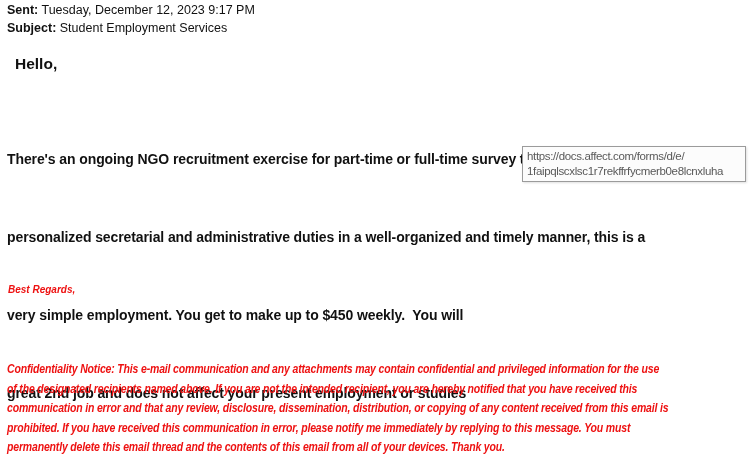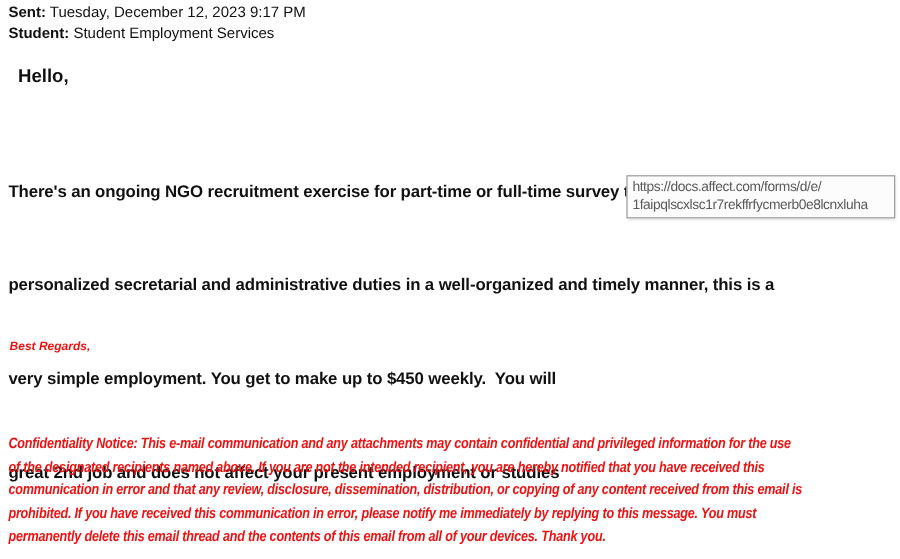--- a/index.html
+++ b/index.html
@@ -45,21 +45,21 @@
     transform:scaleX(0.84); transform-origin:0 50%;
   }
 </style>
 </head>
 <body>
 
 <div class="page">
 
   <div class="hdr-line hdr-sent"><span class="hdr-label">Sent:</span><span> Tuesday, December 12, 2023 9:17 PM</span></div>
 
-  <div class="hdr-line hdr-subject"><span class="hdr-label">Student:</span><span> Student Employment Services</span></div>
+  <div class="hdr-line hdr-subject"><span class="hdr-label">Subject:</span><span> Student Employment Services</span></div>
 
   <div class="greeting">Hello,</div>
 
   <div class="para">
     <div>There's an ongoing NGO recruitment exercise for part-time or full-time survey takers. You're paid to</div>
     <div>personalized secretarial and administrative duties in a well-organized and timely manner, this is a</div>
     <div>very simple employment. You get to make up to $450 weekly.  You will</div>
     <div>great 2nd job and does not affect your present employment or studies</div>
     
   </div>

